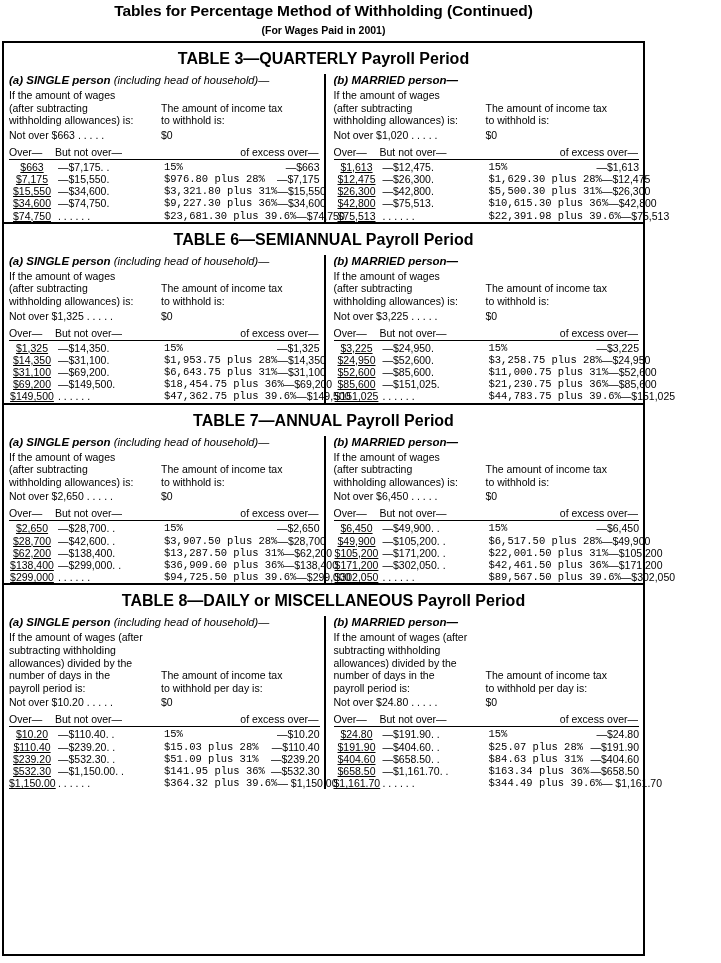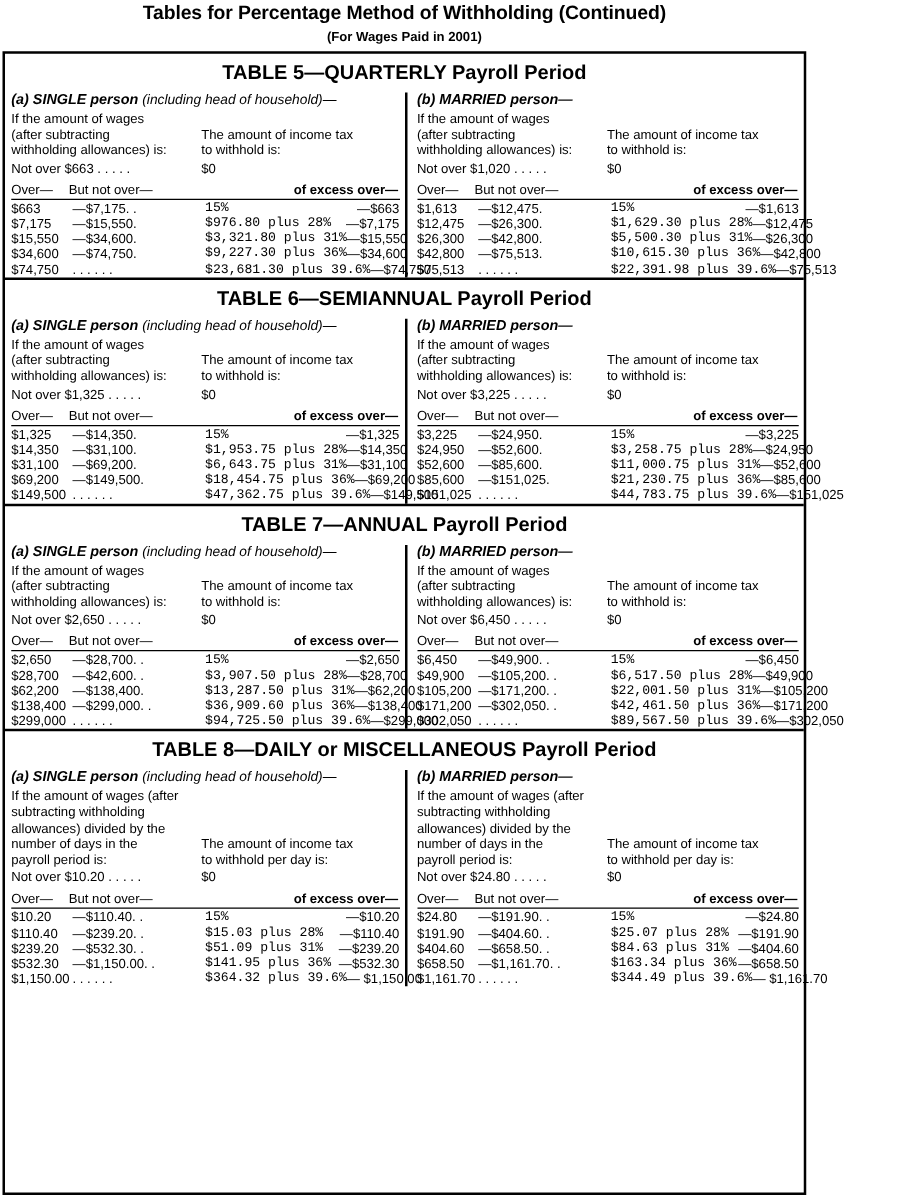--- a/index.html
+++ b/index.html
@@ -102,33 +102,33 @@
     white-space: nowrap;
   }
   .subhdr {
     display: flex;
     font-size: 10.5px;
     padding-top: 4px;
     padding-bottom: 0px;
   }
   .subhdr .c1 { width: 46px; flex: 0 0 46px; }
   .subhdr .c2 { width: 106px; flex: 0 0 106px; }
-  .subhdr .c3 { flex: 1; text-align: right; padding-right: 1px; font-weight: bold;}
+  .subhdr .c3 { flex: 1; text-align: right; padding-right: 1px;}
   .rule {
     border-top: 1px solid #000;
     margin: 1px 0 1px 0;
   }
   .rate-row {
     display: flex;
     font-size: 10.5px;
     line-height: 12.2px;
     white-space: nowrap;
   }
   .rate-row .c1 {
-    width: 46px; flex: 0 0 46px; text-align: left; padding-right: 2px;
+    width: 46px; flex: 0 0 46px; text-align: center; padding-right: 2px; text-decoration: underline;
   }
   .rate-row .c2 {
     width: 106px; flex: 0 0 106px; padding-left: 1px;
   }
   .rate-row .c3 {
     flex: 1; display: flex; justify-content: space-between;
   }
   .rate-row .c3 .amt { text-align: left; font-family: Liberation Mono, monospace; }
   .rate-row .c3 .exc { text-align: right; }
   .table-sep {
@@ -139,21 +139,21 @@
 <body>
 
 <div class="page">
 
   <div class="doc-title">Tables for Percentage Method of Withholding (Continued)</div>
   <div class="doc-subtitle">(For Wages Paid in 2001)</div>
 
   <div class="outer-box">
 
     <div class="table-block">
-      <div class="table-heading">TABLE 5—QUARTERLY Payroll Period</div>
+      <div class="table-heading">TABLE 3—QUARTERLY Payroll Period</div>
       <div class="cols">
 
         <div class="col left">
           <div class="col-title">
             <span>(a) SINGLE person</span>
             <span class="reg">(including head of household)—</span>
           </div>
           <div class="hdr-row">
             <div class="hdr-left">
               <div>If the amount of wages</div>

